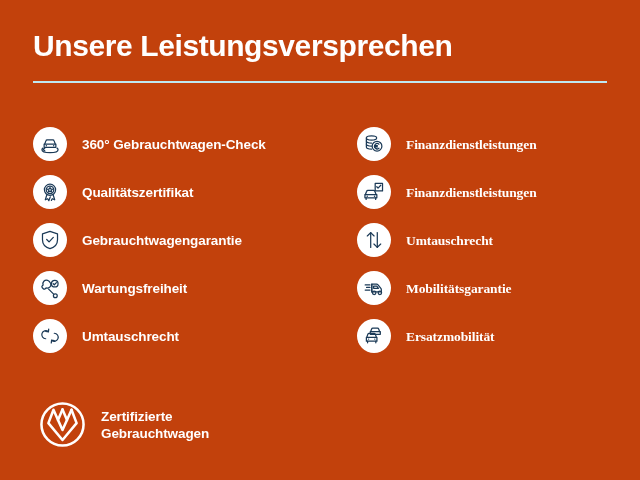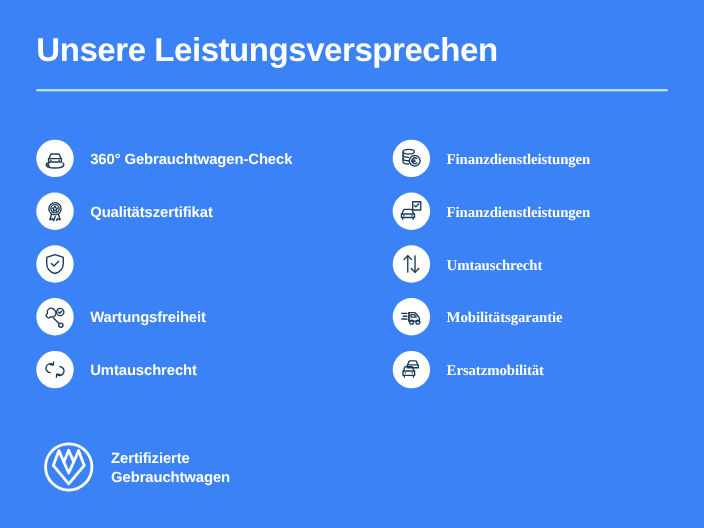--- a/index.html
+++ b/index.html
@@ -11,21 +11,21 @@
     height: 480px;
     overflow: hidden;
     background: #00ace6;
     font-family: "Liberation Sans", sans-serif;
     -webkit-font-smoothing: antialiased;
   }
   .poster {
     position: relative;
     width: 640px;
     height: 480px;
-    background: #3b82f6;
+    background: #c2410c;
     box-sizing: border-box;
   }
 
   
   .header {
     position: absolute;
     left: 33px;
     top: 28px;
     right: 33px;
   }
@@ -168,20 +168,21 @@
         <span class="feature-label">Qualitätszertifikat</span>
       </div>
 
       <div class="feature">
         <span class="badge">
           <svg viewBox="0 0 24 24">
             <path d="M12 2.6 3.8 5.4v6.3c0 4.6 3.3 8.3 8.2 9.7 4.9-1.4 8.2-5.1 8.2-9.7V5.4z"></path>
             <path d="M8.4 11.4l2.6 2.6 4.6-4.8"></path>
           </svg>
         </span>
+        <span class="feature-label">Gebrauchtwagengarantie</span>
       </div>
 
       <div class="feature">
         <span class="badge">
           <svg viewBox="0 0 24 24">
             <path d="M9.3 3.6a3.9 3.9 0 0 0-4.8 5.1l-.9.9a1.5 1.5 0 0 0 0 2.1l1.1 1.1a1.5 1.5 0 0 0 2.1 0l.9-.9a3.9 3.9 0 0 0 5.1-4.8L11 4.6z"></path>
             <path d="M10.5 13.2 16 18.7"></path>
             <circle cx="17.8" cy="20.4" r="2.1"></circle>
             <circle cx="17.2" cy="7.3" r="3.6"></circle>
             <path d="M15.5 7.3l1.2 1.2 2.3-2.4"></path>

